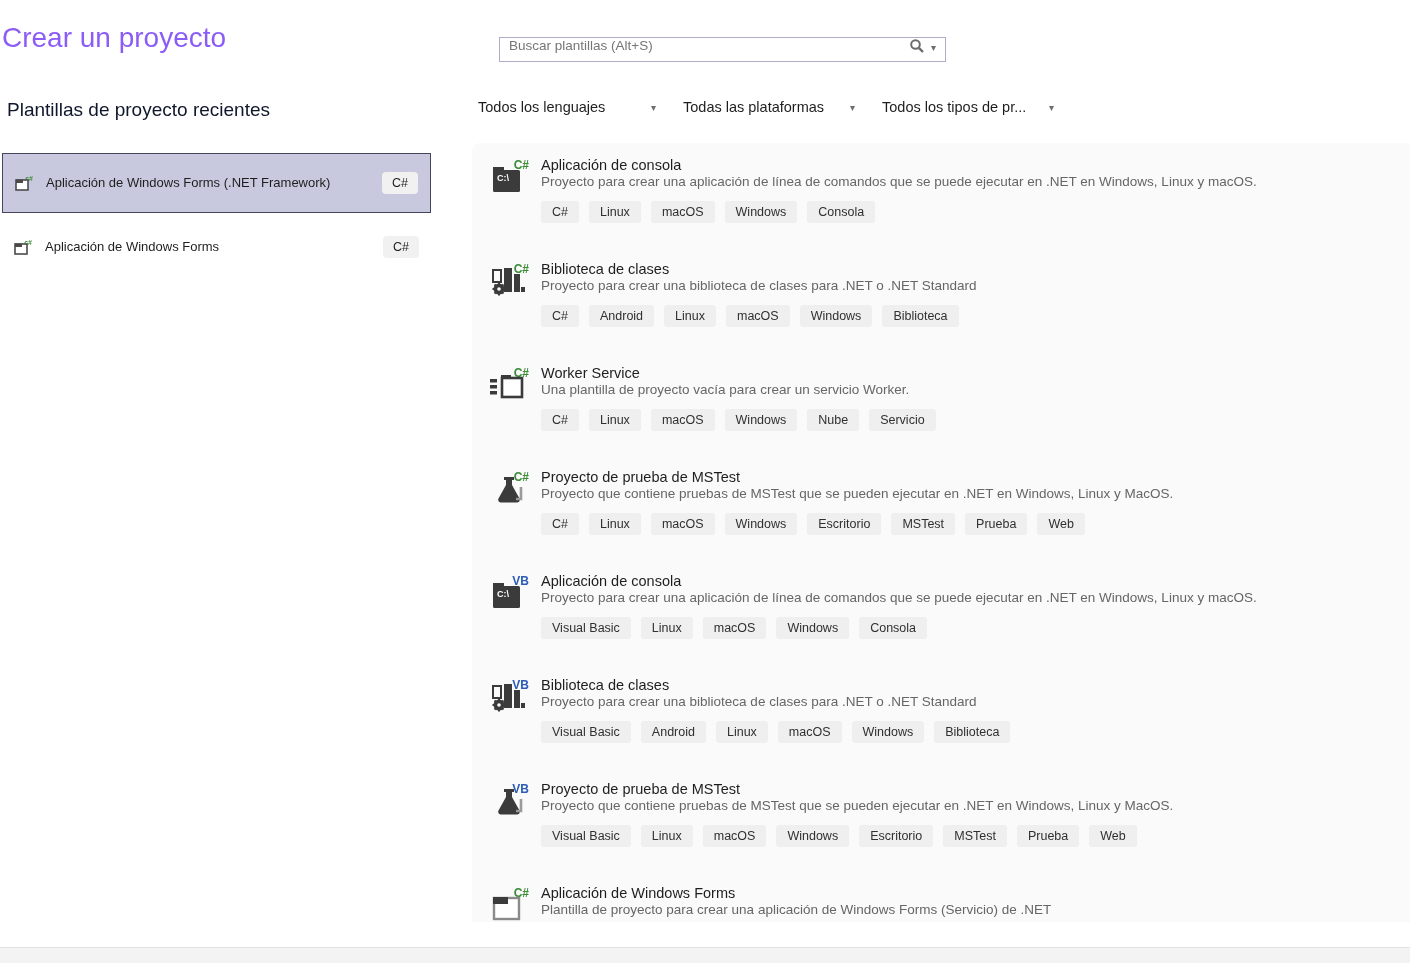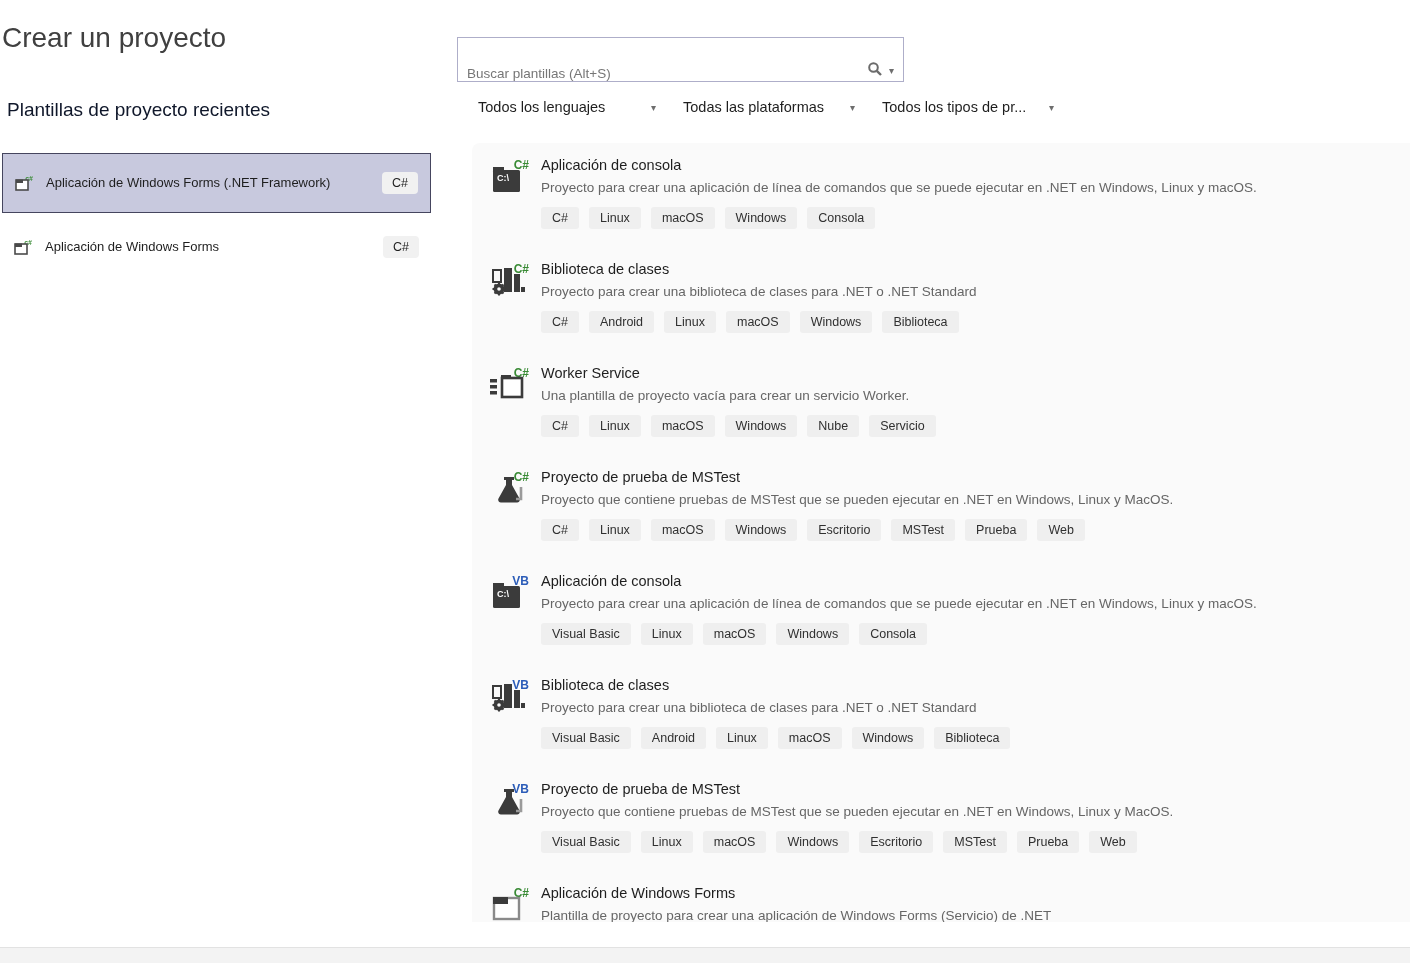--- a/index.html
+++ b/index.html
@@ -2,26 +2,26 @@
 <html><head>
 <meta charset="utf-8">
 <style>
   html,body{margin:0;padding:0;}
   body{
     width:1410px;height:963px;position:relative;overflow:hidden;
     background:#ffffff;font-family:"Liberation Sans", sans-serif;
     -webkit-font-smoothing:antialiased;
   }
   .page-title{
-    position:absolute;left:2px;top:22px;font-size:28px;font-weight:400;color:#404040;
+    position:absolute;left:2px;top:22px;font-size:28px;font-weight:400;color:#8b5cf6;
   }
   
   .search-box{
-    position:absolute;left:457px;top:37px;width:447px;height:45px;box-sizing:border-box;
-    border:1px solid #aeaec9;background:#fff;display:flex;align-items:flex-end;
+    position:absolute;left:499px;top:37px;width:447px;height:25px;box-sizing:border-box;
+    border:1px solid #aeaec9;background:#fff;display:flex;align-items:flex-start;
   }
   .search-box input{
     flex:1;border:none;outline:none;font-family:inherit;font-size:13.5px;color:#1e1e1e;
     padding:0 0 0 9px;background:transparent;
   }
   .search-box input::placeholder{color:#767676;opacity:1;}
   .search-tools{display:flex;align-items:center;gap:6px;padding-right:9px;}
   .search-caret{font-size:10px;color:#6e6e6e;line-height:1;}
   
   .filters{position:absolute;left:478px;top:99px;display:flex;}
@@ -52,21 +52,21 @@
   }
   
   .tpl-panel{
     position:absolute;left:472px;top:143px;width:938px;height:779px;
     background:#fafafa;border-radius:8px 0 0 0;overflow:hidden;box-sizing:border-box;padding-top:4px;
   }
   .tpl-row{display:flex;height:104px;box-sizing:border-box;padding:10px 0 0 18px;cursor:pointer;}
   .tpl-icon{width:40px;height:40px;margin-right:11px;margin-top:1px;flex-shrink:0;}
   .tpl-body{flex:1;min-width:0;}
   .tpl-title{font-size:14.5px;color:#1e1e1e;}
-  .tpl-desc{font-size:13.5px;color:#666666;margin-top:7px;}
+  .tpl-desc{font-size:13.5px;color:#666666;margin-top:1px;}
   .tpl-tags{margin-top:12px;display:flex;gap:10px;}
   .chip{
     background:#efefef;border-radius:3px;padding:4px 11px;font-size:12.5px;color:#303030;white-space:nowrap;
   }
   
   .footer{
     position:absolute;left:0;right:0;bottom:0;height:15px;
     background:#f3f3f3;border-top:1px solid #e2e2e2;
   }
 </style>

